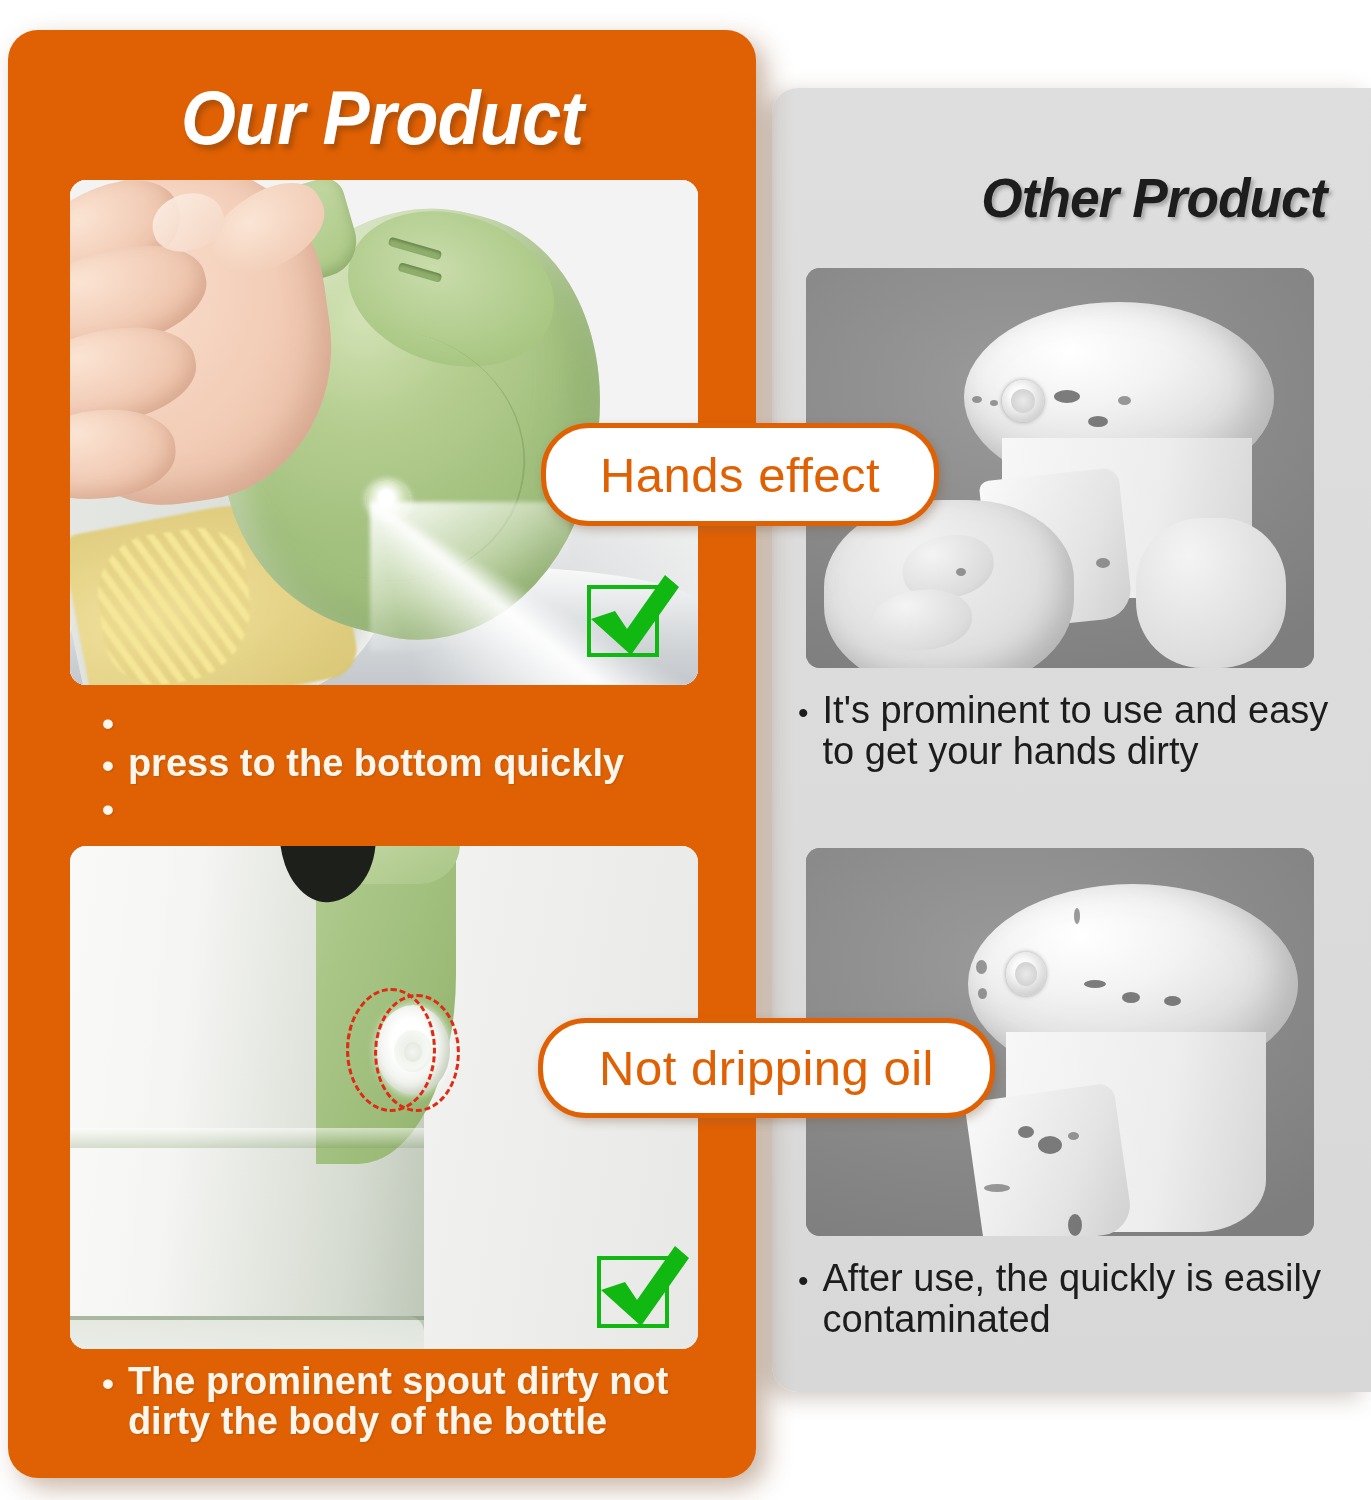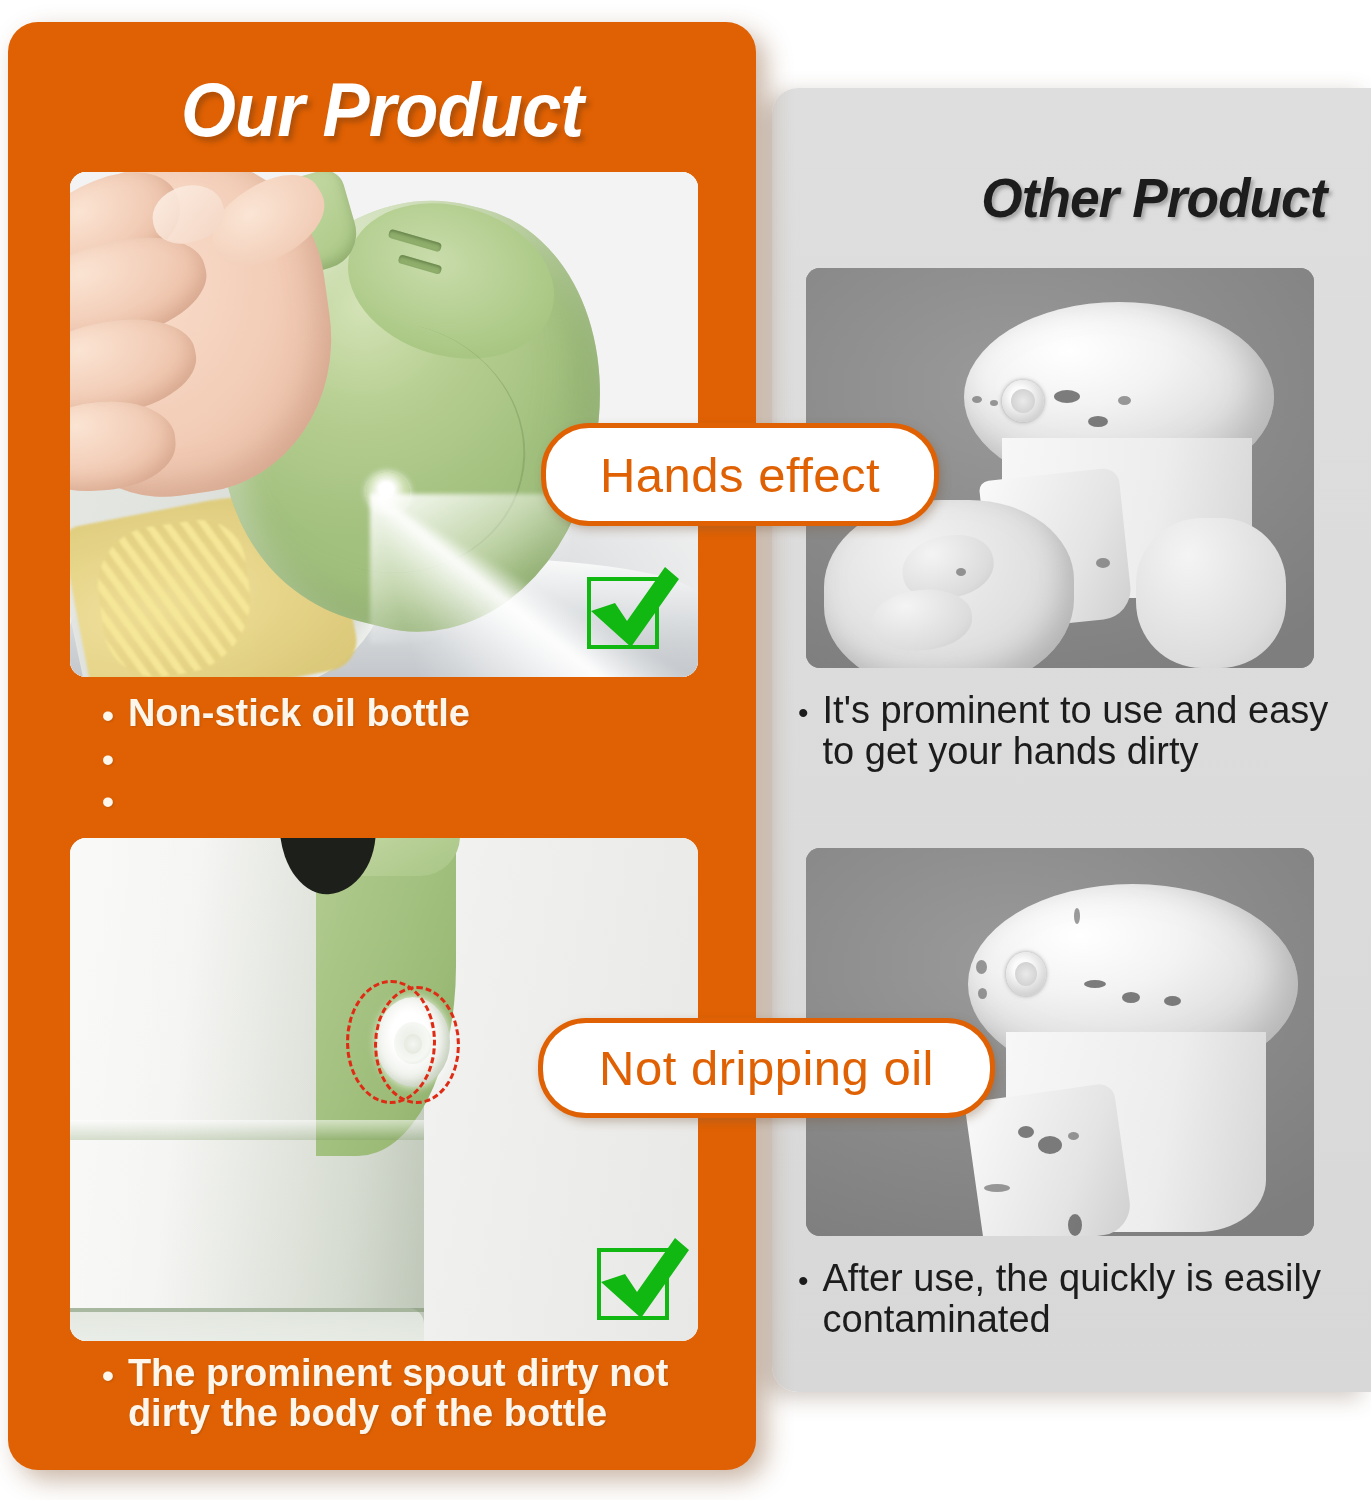--- a/index.html
+++ b/index.html
@@ -7,21 +7,21 @@
        font-family:"Liberation Sans",sans-serif;}
 
   
   .panel-other{
     position:absolute;left:772px;top:88px;width:599px;height:1304px;
     background:linear-gradient(180deg,#dedede 0%,#dbdbdb 60%,#d8d8d8 100%);
     border-radius:26px 0 0 26px;
     box-shadow:-10px 6px 22px rgba(90,60,40,.28);
   }
   .panel-ours{
-    position:absolute;left:8px;top:22px;width:748px;height:1448px;
+    position:absolute;left:8px;top:30px;width:748px;height:1448px;
     background:#e06103;
     border-radius:30px;
     box-shadow:10px 10px 26px rgba(120,70,30,.40);
     overflow:hidden;
   }
 
   
   .title-ours{
     position:absolute;left:0;top:44px;width:748px;text-align:center;
     font-size:76px;font-weight:bold;font-style:italic;color:#ffffff;
@@ -307,24 +307,24 @@
   <div class="check" style="left:579px;top:555px;">
     <div class="box"></div>
     <svg width="104" height="104" viewBox="0 0 104 104" aria-hidden="true">
       <path d="M12 56 L36 48 L48 66 L86 12 L100 24 L52 92 Z" fill="#12b812"></path>
     </svg>
   </div>
 
   <ul class="bullets b-left b-l1" style="left:94px;top:672px;">
     <li>
       <span class="dot">•</span>
-      <span>Non-stick oil bottle</span>
     </li>
     <li>
       <span class="dot">•</span>
+      <span>press to the bottom quickly</span>
     </li>
     <li>
       <span class="dot">•</span>
     </li>
   </ul>
 
   <div class="photo photo-left" style="left:62px;top:816px;width:628px;height:503px;">
     <div class="p2-bg"></div>
     <div class="p2-body"></div>
     <div class="p2-shade"></div>

